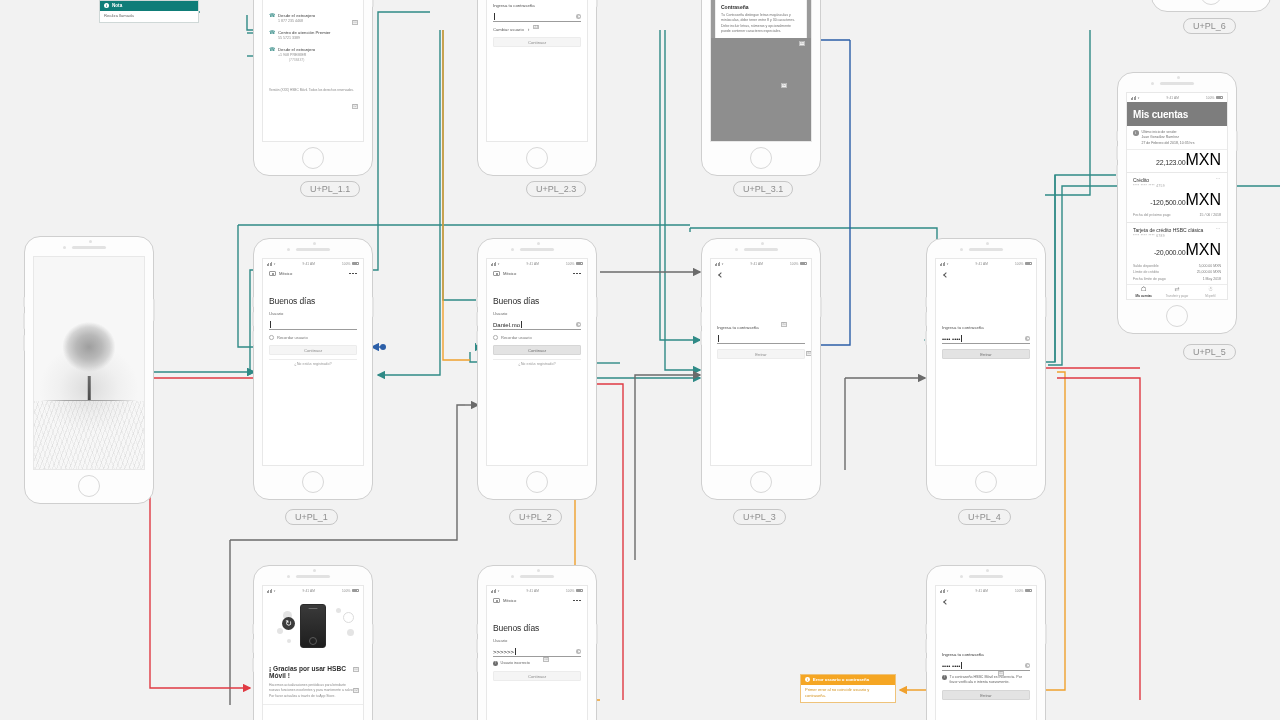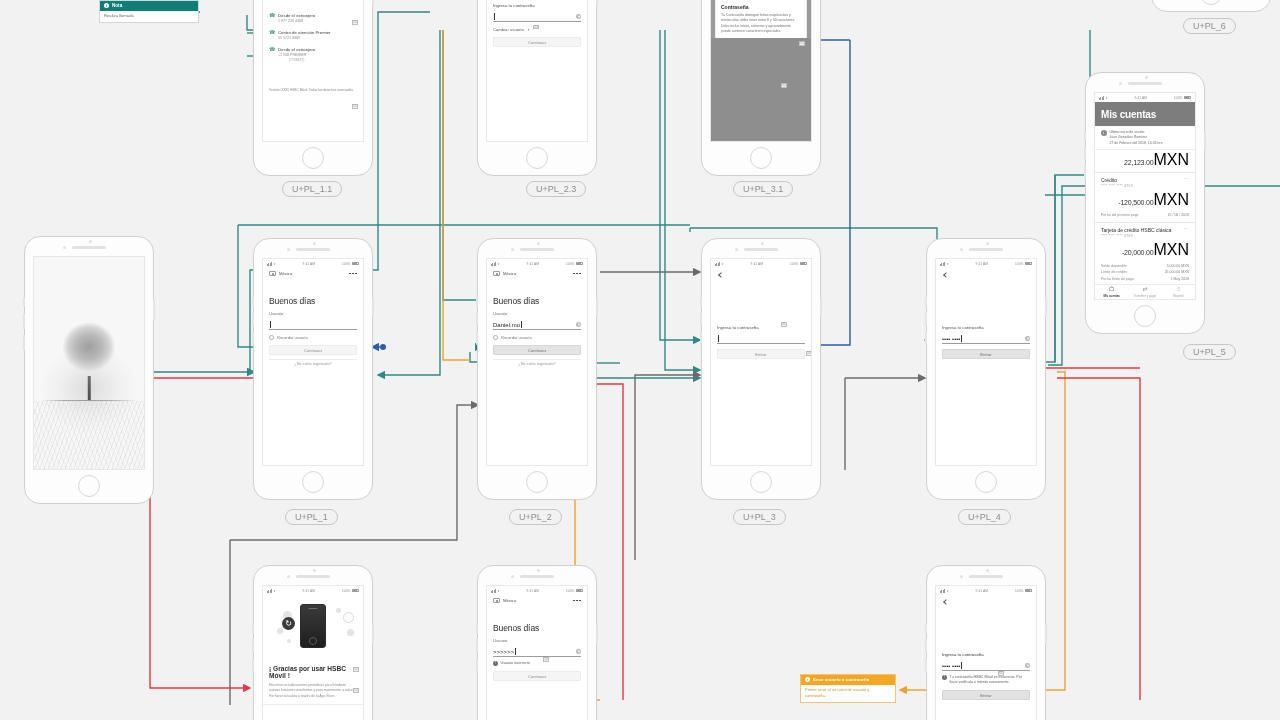--- a/index.html
+++ b/index.html
@@ -378,21 +378,21 @@
           <div class="c-title">Desde el extranjero</div>
           <div class="c-sub">+1 908 PREMIER</div>
           <div class="c-sub2">(7738437)</div>
         </div>
       </div>
       <div class="tag-sq" style="right:5px; top:155px;">1.2</div>
       <div class="legal">Versión (XXX) HSBC Móvil. Todos los derechos reservados.</div>
     </div>
     <span class="home"></span>
   </div>
-  <div class="caption" style="left:282px; top:181px;">U+PL_1.1</div>
+  <div class="caption" style="left:300px; top:181px;">U+PL_1.1</div>
 
   <div class="phone" style="left:477px; top:-72px; width:120px; height:248px;">
 
     <span class="btn-r" style="top:58px;height:20px;"></span>
     <div class="screen">
       <div class="pwlabel" style="margin-top:54px;">Ingresa tu contraseña</div>
       <div class="field">
         <span class="fval">
             <span class="caret"></span>
           </span>
@@ -425,21 +425,21 @@
     </div>
     <span class="home"></span>
   </div>
   <div class="caption" style="left:733px; top:181px;">U+PL_3.1</div>
 
   <div class="phone" style="left:1151px; top:-250px; width:120px; height:262px;">
     <span class="home"></span>
   </div>
   <div class="caption" style="left:1183px; top:18px;">U+PL_6</div>
 
-  <div class="phone" style="left:1085px; top:72px; width:120px; height:262px;">
+  <div class="phone" style="left:1117px; top:72px; width:120px; height:262px;">
     <span class="cam b"></span>
     <span class="cam a"></span>
     <span class="speaker"></span>
     <span class="btn-l" style="top:58px;height:10px;"></span>
     <span class="btn-l" style="top:73px;height:14px;"></span>
     <span class="btn-l" style="top:92px;height:14px;"></span>
     <span class="btn-r" style="top:58px;height:20px;"></span>
     <div class="screen">
       <div class="statusbar">
         <span class="sb-left">

